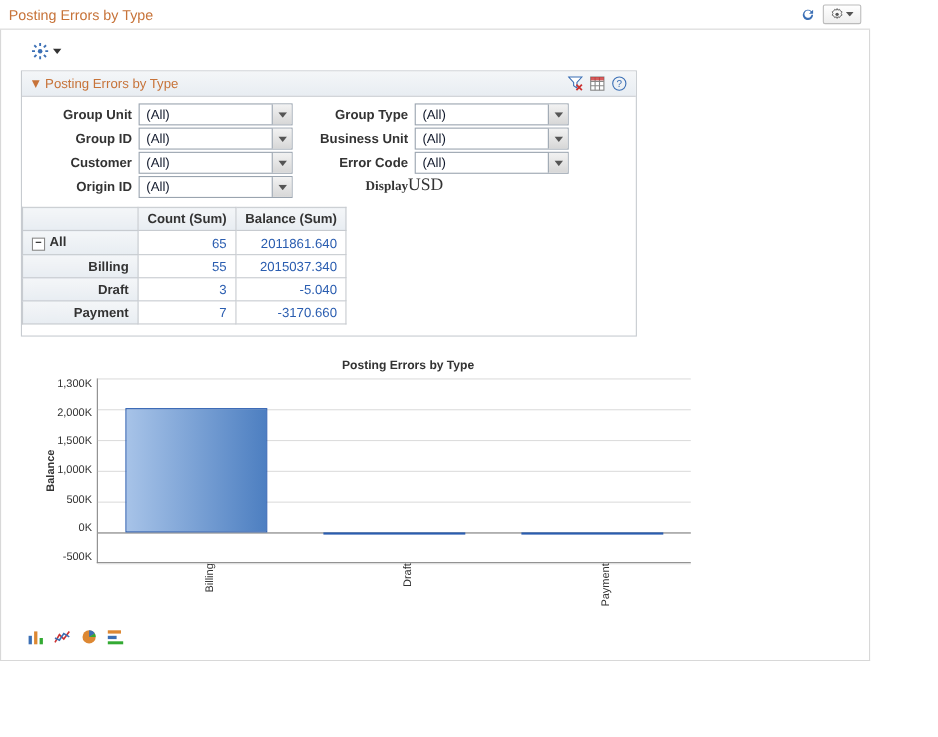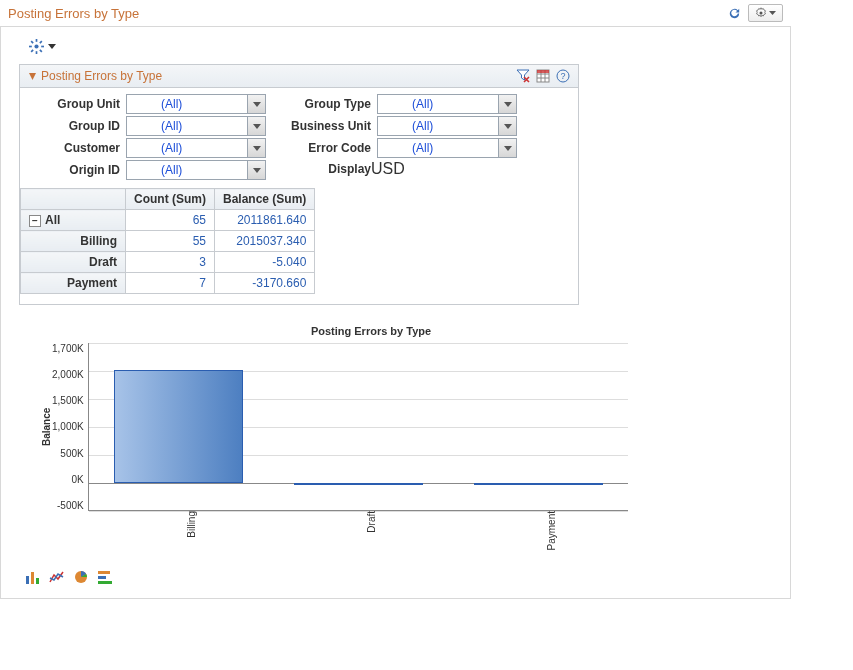--- a/index.html
+++ b/index.html
@@ -15,23 +15,23 @@
 .panel { border: 1px solid #c7cbd0; width: 560px; margin-left: 8px; background: #fff; }
 .panel-header { display: flex; align-items: center; justify-content: space-between; background: linear-gradient(#f4f6f8,#e8edf2); border-bottom: 1px solid #c7cbd0; padding: 4px 8px; }
 .panel-title { color: #c77339; font-size: 12px; display: flex; align-items: center; gap: 4px; }
 .panel-icons { display: flex; align-items: center; gap: 6px; }
 .filters { display: flex; gap: 20px; padding: 6px 10px 4px 10px; }
 .filters-col { display: flex; flex-direction: column; gap: 2px; }
 .filter-row { display: flex; align-items: center; }
 .filter-label { width: 90px; text-align: right; font-weight: bold; font-size: 12px; color: #333; margin-right: 6px; }
 .filter-label.right { width: 85px; }
 .filter-select { display: inline-flex; align-items: center; border: 1px solid #9aa4af; background: #fff; height: 20px; width: 140px; position: relative; }
-.filter-select .val { flex: 1; padding: 0 6px; color: #1d4ed8; font-size: 12px; margin-left: 28px; }
+.filter-select .val { flex: 1; padding: 0 6px; color: #0f172a; font-size: 12px; }
 .filter-select .dd { width: 18px; height: 100%; background: linear-gradient(#f2f2f2,#d7d7d7); border-left: 1px solid #9aa4af; display: flex; align-items: center; justify-content: center; }
-.display-row { display: flex; align-items: center; }
+.display-row { display: flex; align-items: center; font-family: Liberation Serif, serif; }
 .display-label { width: 85px; text-align: right; font-weight: bold; margin-right: 0px; }
 .display-val { font-size: 16px; }
 .data-table { border-collapse: collapse; margin: 4px 10px 10px 0; }
 .data-table th, .data-table td { border: 1px solid #c7cbd0; font-size: 12px; padding: 3px 8px; }
 .data-table th { background: linear-gradient(#f4f6f8,#e8edf2); text-align: center; font-weight: bold; }
 .data-table td.label { background: linear-gradient(#f4f6f8,#e8edf2); font-weight: bold; text-align: left; margin-left: 32px; }
 .data-table td.num { text-align: right; color: #2a5db0; }
 .expand-box { display: inline-flex; align-items: center; justify-content: center; width: 12px; height: 12px; border: 1px solid #888; background: #fff; font-size: 10px; line-height: 1; margin-right: 4px; }
 .chart-area { width: 660px; margin-left: 30px; margin-top: 20px; }
 .chart-title { text-align: center; font-weight: bold; font-size: 11px; margin-bottom: 6px; }
@@ -251,21 +251,21 @@
         </tr>
       </tbody>
         </table>
     </div>
 
     <div class="chart-area">
       <div class="chart-title">Posting Errors by Type</div>
       <div class="chart-body">
         <div class="y-axis-label">Balance</div>
         <div class="y-ticks" id="y-ticks">
-            <div>1,700K</div>
+            <div>1,300K</div>
             <div>2,000K</div>
             <div>1,500K</div>
             <div>1,000K</div>
             <div>500K</div>
             <div>0K</div>
             <div>-500K</div>
           </div>
         <div class="plot" id="plot">
             <div class="gridline" style="top: 0px;"></div>
             <div class="gridline" style="top: 28px;"></div>

